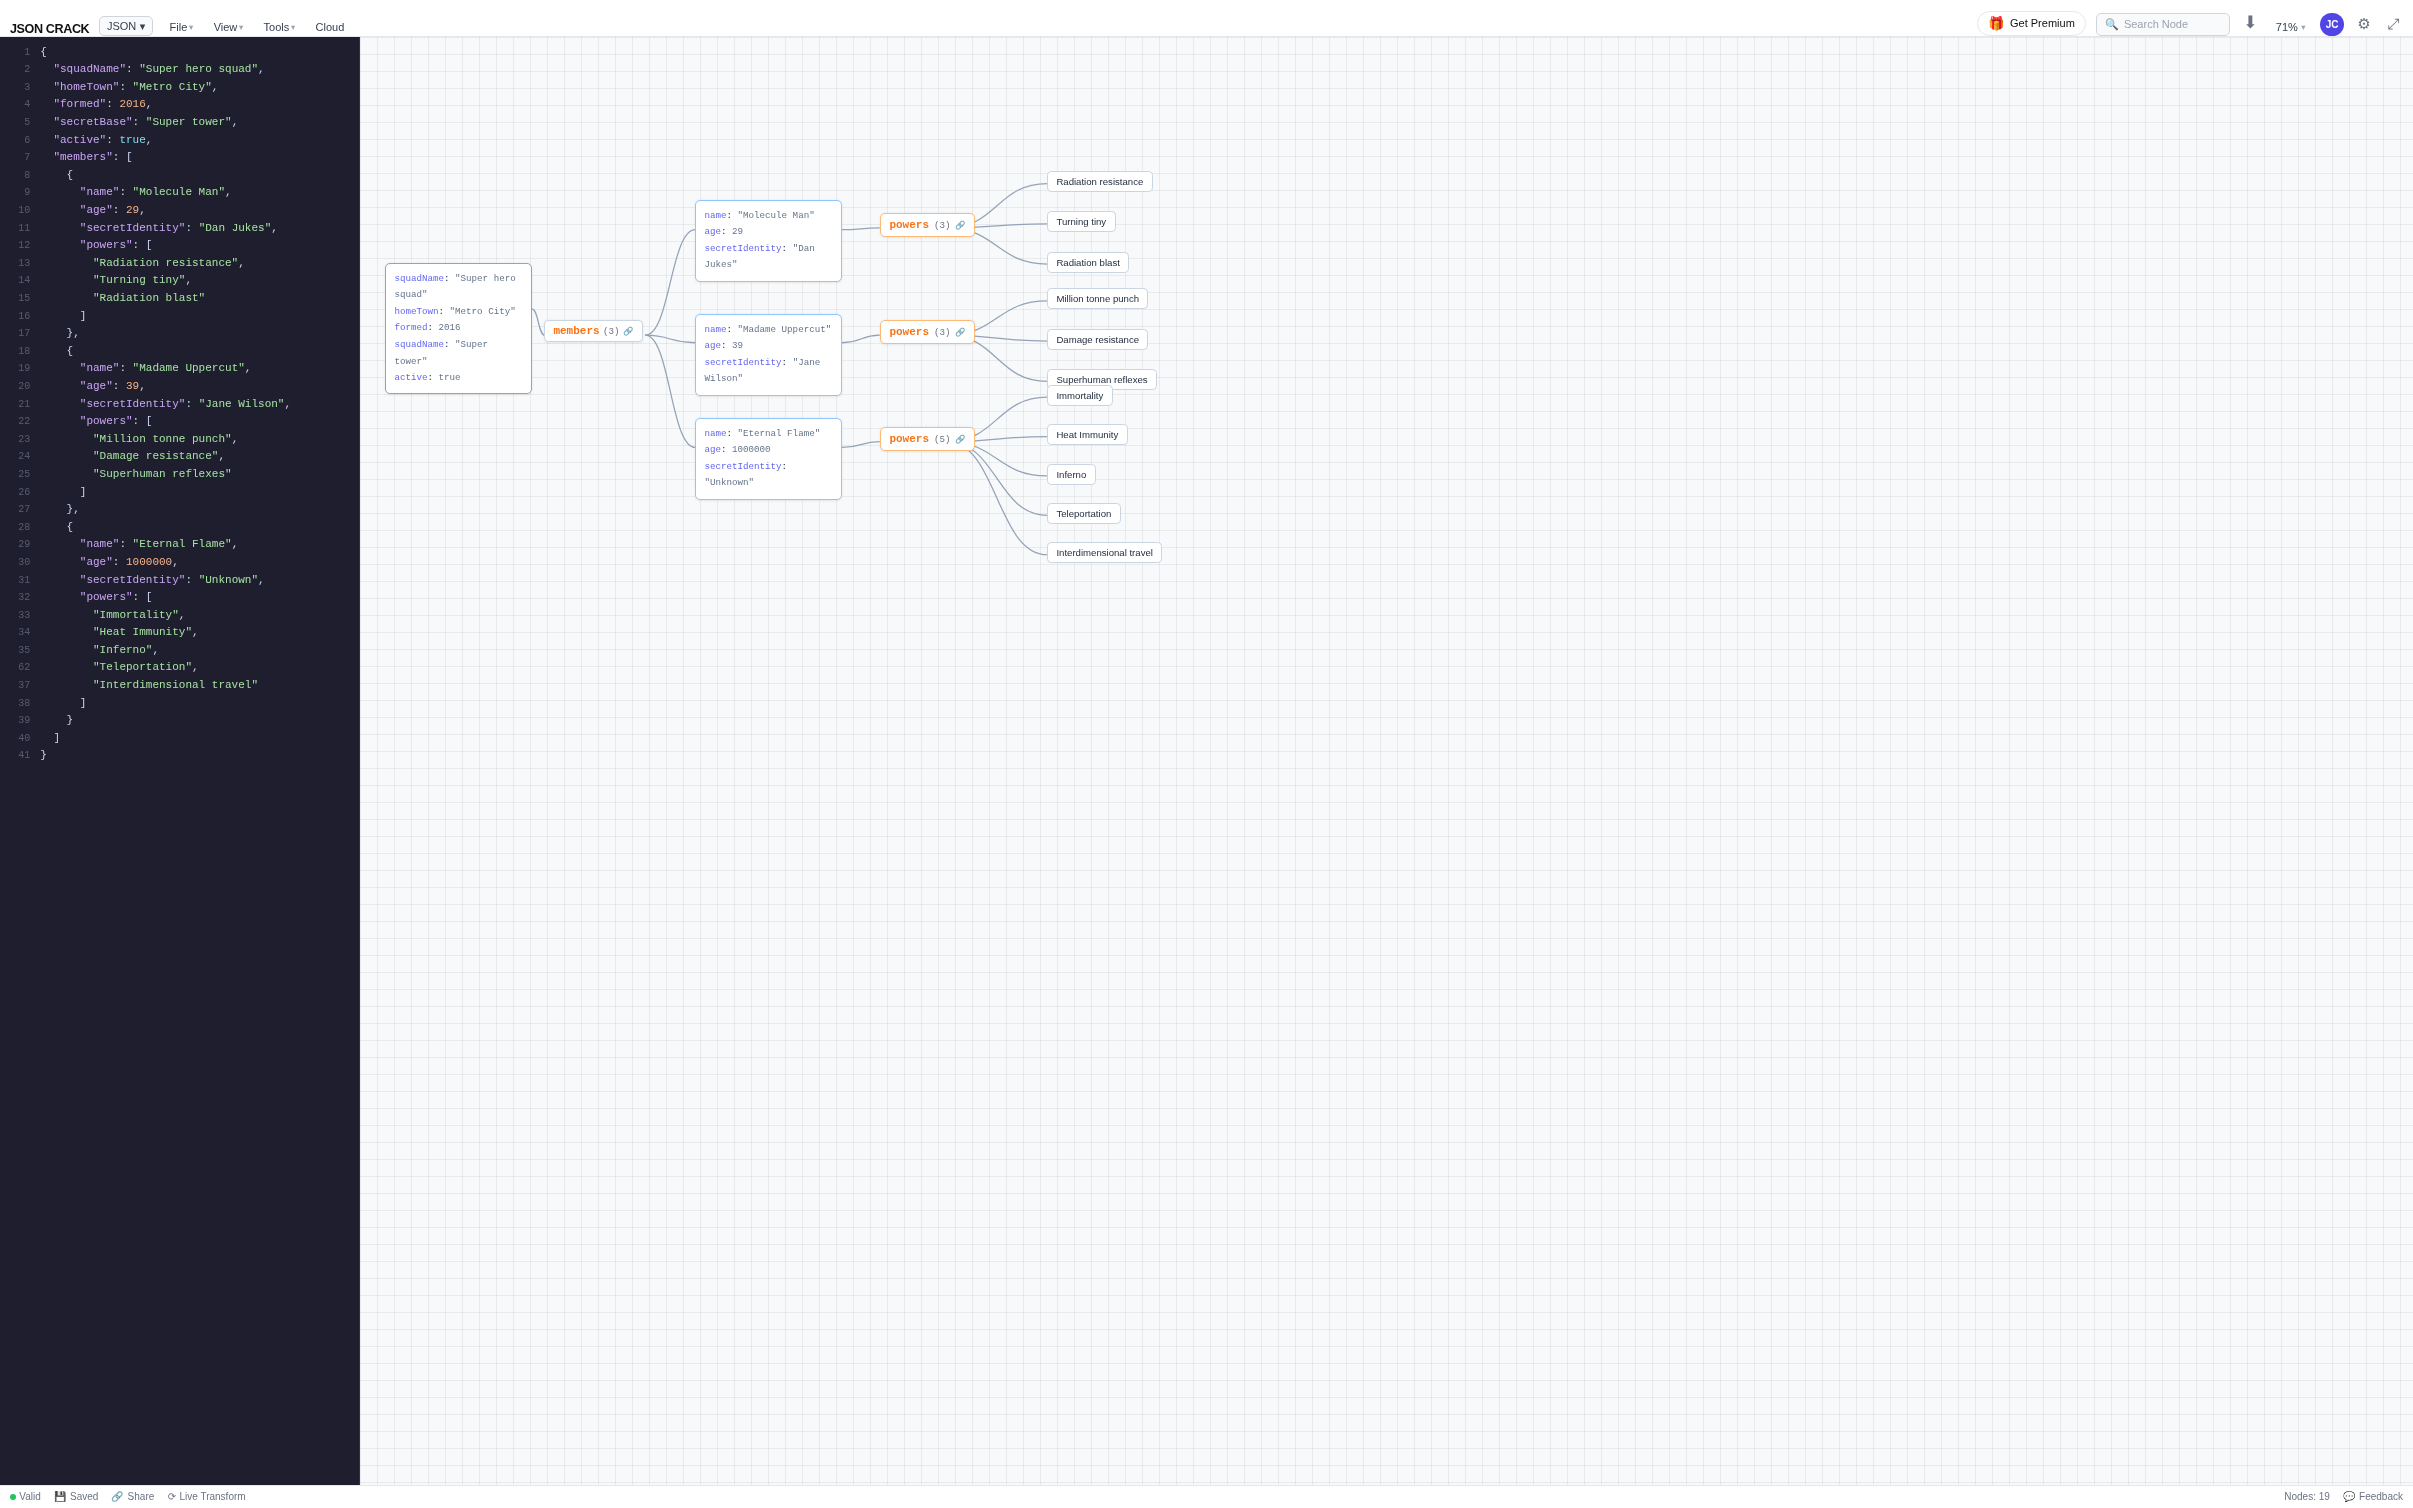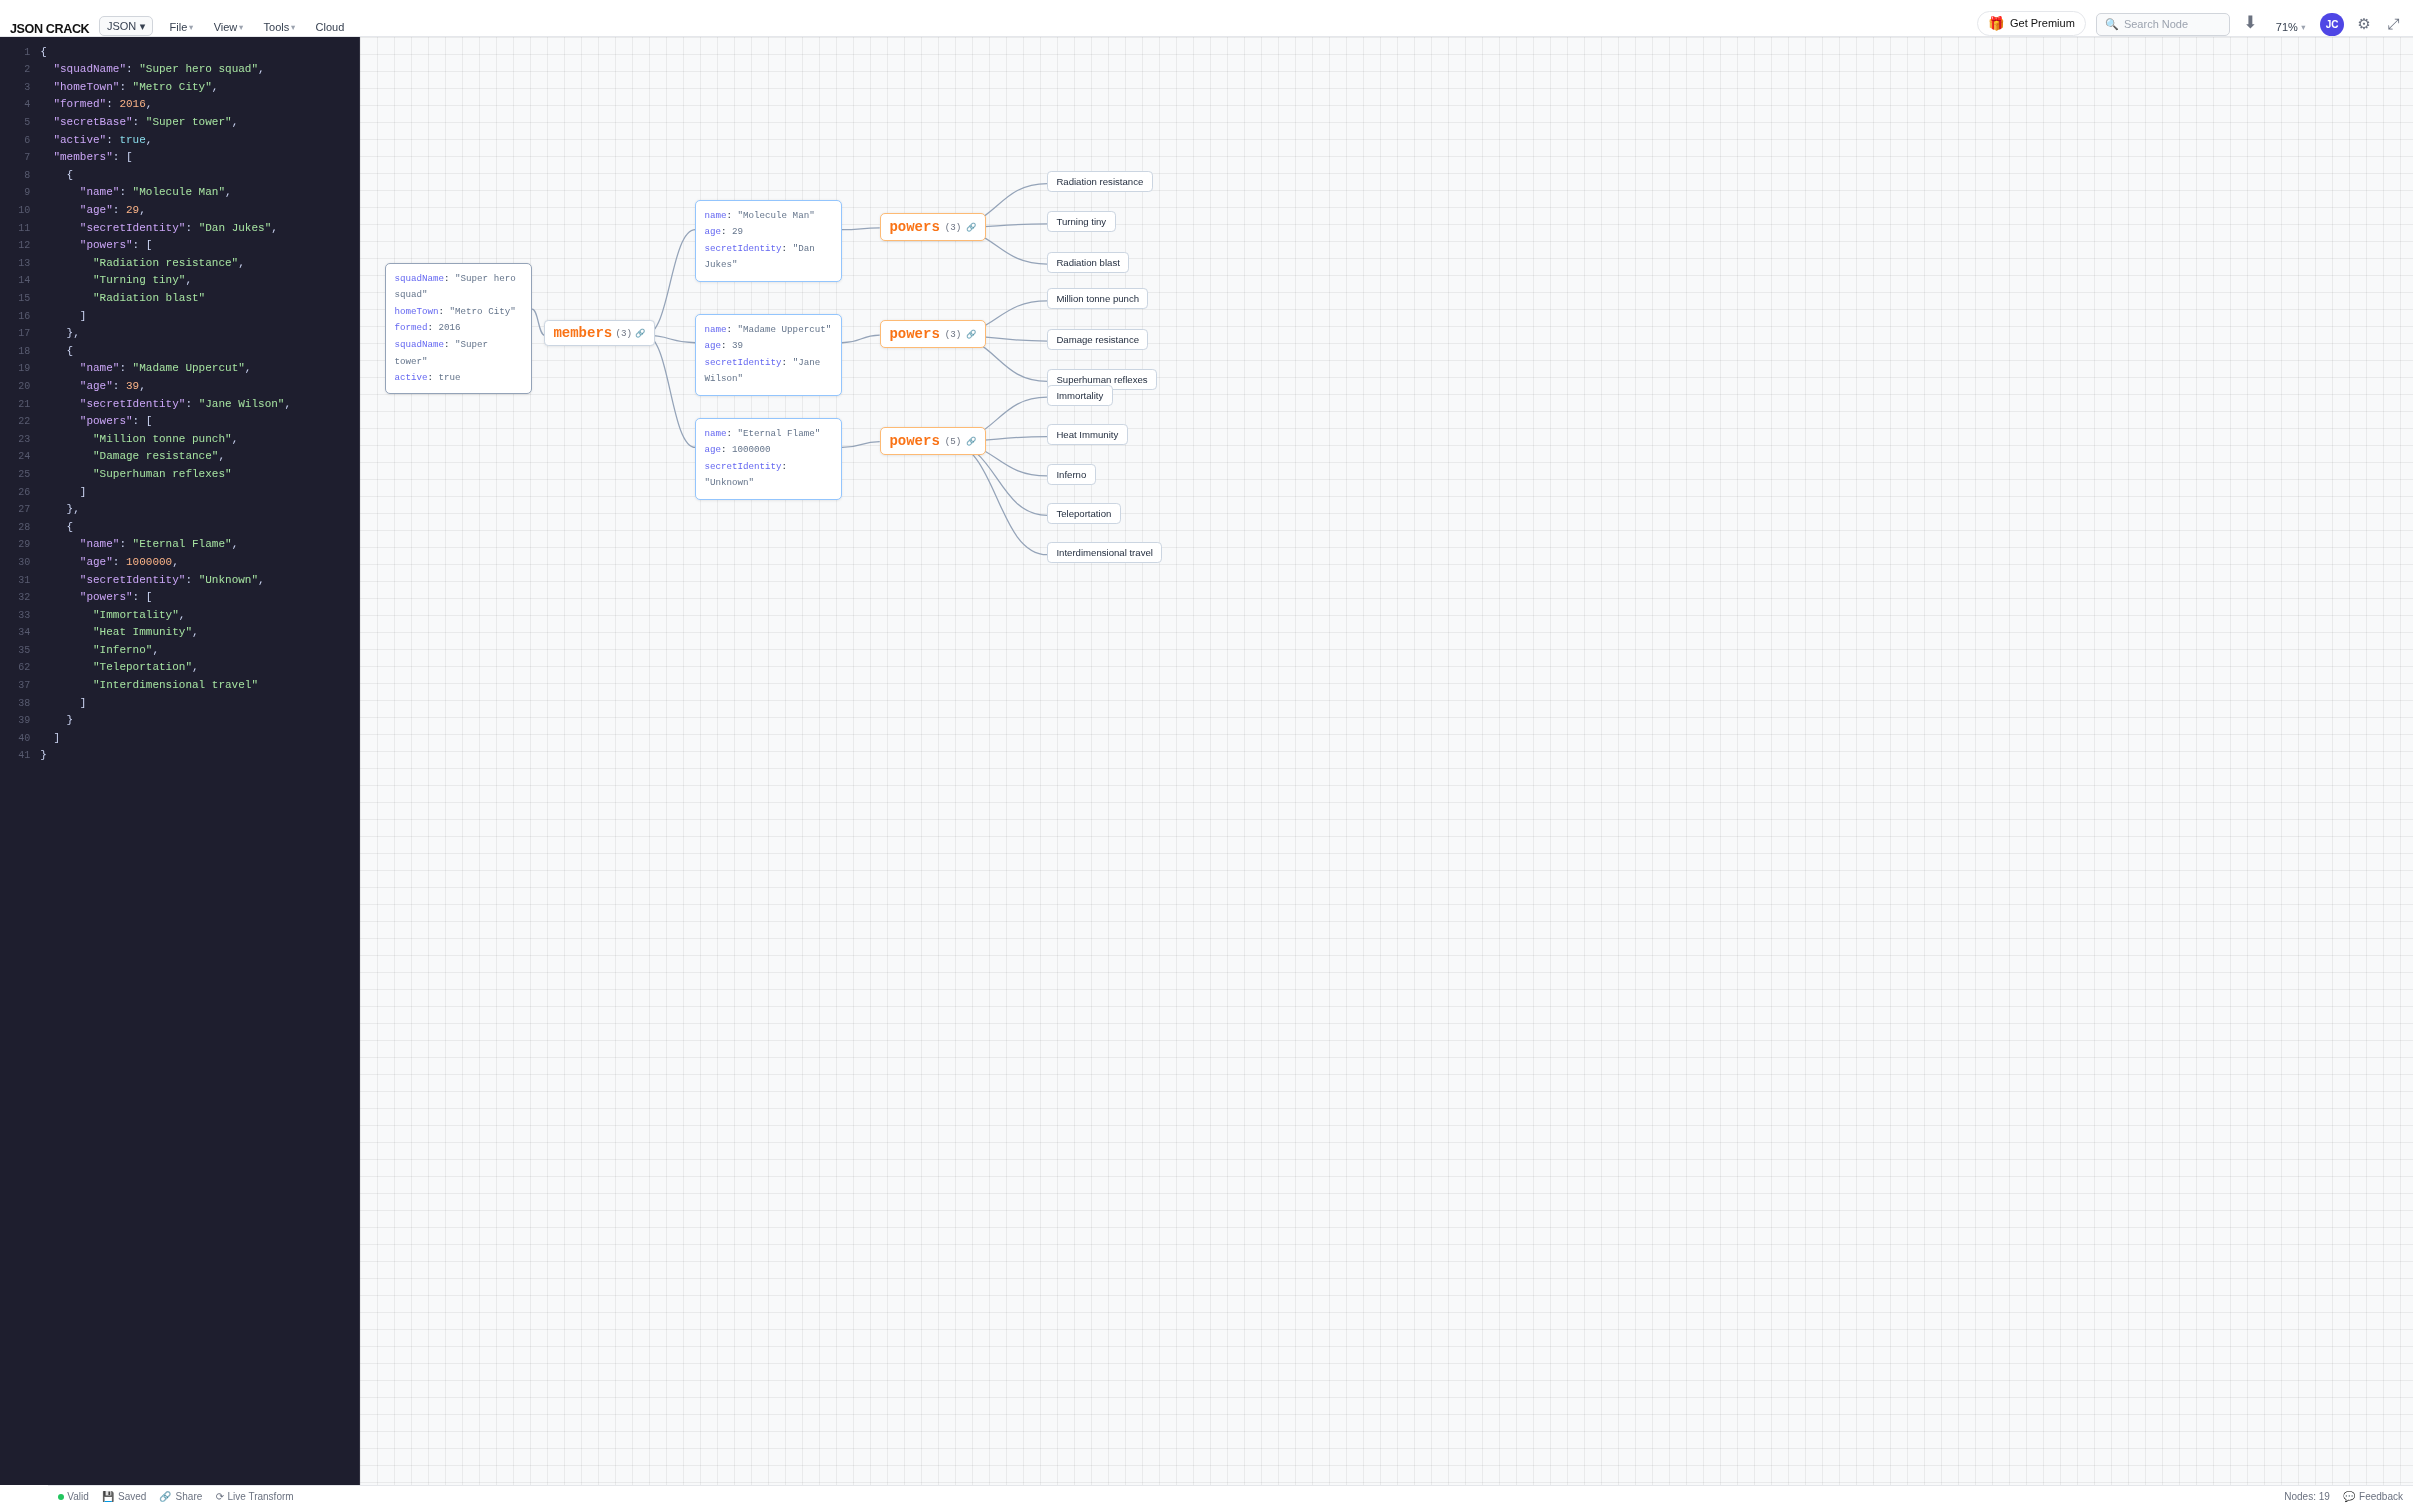--- a/index.html
+++ b/index.html
@@ -114,38 +114,38 @@
       color: #1e293b;
       white-space: nowrap;
     }
     .node-array-btn {
       display: flex; align-items: center; gap: 3.4px;
       padding: 4.2px 8.4px;
       border: 1.3px solid #cbd5e1;
       border-radius: 4.2px;
       cursor: pointer; background: #fff;
     }
-    .array-label { color: #f97316; font-weight: 600; font-size: 14px; }
+    .array-label { color: #f97316; font-weight: 600; font-size: 11px; }
     .array-count { font-size: 9.2px; color: #6b7280; }
     .link-icon { font-size: 8.4px; color: #94a3b8; } 
 
     
     #connections-svg {
       position: absolute; top: 0; left: 0;
       width: 100%; height: 100%;
       pointer-events: none; overflow: visible;
     }
     .conn-line { fill: none; stroke: #94a3b8; stroke-width: 1.5; }
 
     
     #statusbar {
       display: flex; align-items: center; gap: 13.4px;
       height: 23.5px; padding: 0 10px;
       border-top: 0.8px solid #e5e7eb; background: #fff;
-      font-size: 10px; color: #6b7280; flex-shrink: 0; margin-left: 48px;
+      font-size: 10px; color: #6b7280; flex-shrink: 0;
     }
     .status-item { display: flex; align-items: center; gap: 3.4px; }
     .status-dot { width: 5.9px; height: 5.9px; border-radius: 50%; background: #22c55e; }
     .status-spacer { flex: 1; }
   </style>
 </head>
 <body>
 
 <div id="header">
   <span id="logo">JSON CRACK</span>

